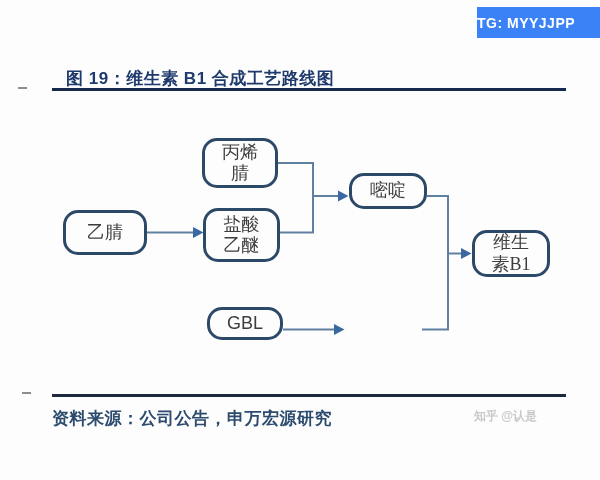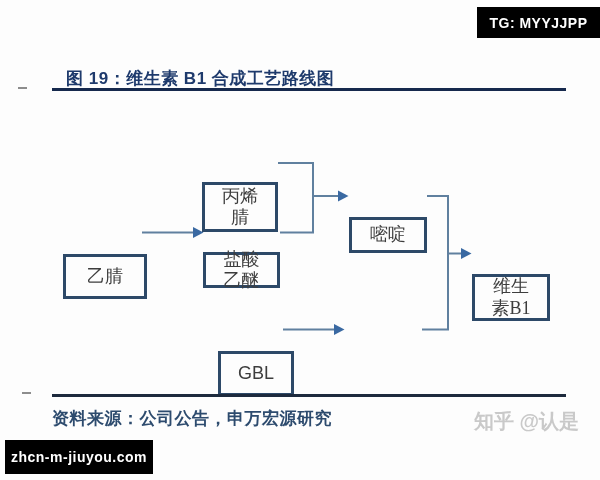--- a/index.html
+++ b/index.html
@@ -19,47 +19,47 @@
   .rule-bottom{left:52px;top:394px;width:514px;background:#1d2a3d;}
   .dash{position:absolute;height:2px;width:9px;background:#8d8d8d;}
   .dash-top{left:18px;top:87px;}
   .dash-bottom{left:22px;top:392px;}
   .source{
     position:absolute;left:52px;top:407px;
     font-size:17px;font-weight:600;color:#2d4b6e;letter-spacing:.5px;
   }
   .watermark{
     position:absolute;left:474px;top:408px;
-    font-size:20px;font-weight:600;color:#c9c9c9;text-align:center;
+    font-size:12px;font-weight:600;color:#c9c9c9;text-align:center;
   }
   .badge{
-    position:absolute;background:#000000;color:#ffffff;
-    display:flex;align-items:center;justify-content:center;
+    position:absolute;background:#3b82f6;color:#ffffff;
+    display:flex;align-items:center;
     font-weight:bold;font-size:14px;letter-spacing:.5px;
   }
   .tg-badge{left:477px;top:7px;width:123px;height:31px;}
   .site-badge{left:5px;top:440px;width:148px;height:34px;font-size:14px;}
 
   
   .connectors{position:absolute;left:0;top:0;width:600px;height:480px;}
   .edge{fill:none;stroke:#60809f;stroke-width:2px;}
   .head{fill:#3a69a2;stroke:none;}
   .node{
     position:absolute;box-sizing:border-box;
-    border:3px solid #2d4968;border-radius:0;background:#fdfdfd;
+    border:3px solid #2d4968;border-radius:15px;background:#fdfdfd;
     display:flex;align-items:center;justify-content:center;
     text-align:center;white-space:pre-line;
     font-family:"Liberation Serif",serif;font-size:18px;
-    line-height:1.18;color:#3d3d3d;margin-top:44px;
+    line-height:1.18;color:#3d3d3d;
   }
   .n-acetonitrile{left:63px;top:210px;width:84px;height:45px;}
   .n-acrylonitrile{left:202px;top:138px;width:76px;height:50px;}
-  .n-acetamidine{left:203px;top:208px;width:77px;height:36px;}
+  .n-acetamidine{left:203px;top:208px;width:77px;height:54px;}
   .n-pyrimidine{left:349px;top:173px;width:78px;height:36px;}
-  .n-gbl{left:218px;top:307px;width:76px;height:45px;font-family:"Liberation Sans",sans-serif;}
+  .n-gbl{left:207px;top:307px;width:76px;height:33px;font-family:"Liberation Sans",sans-serif;}
   .n-abl{left:345px;top:307px;width:77px;height:45px;font-family:"Liberation Sans",sans-serif;}
   .n-vb1{left:472px;top:230px;width:78px;height:47px;}
 </style>
 </head>
 <body>
 
 <div class="stage">
 
   <div class="badge tg-badge">
     <span>TG: MYYJJPP</span>
@@ -94,17 +94,14 @@
   <div class="node n-pyrimidine">嘧啶</div>
   <div class="node n-gbl">GBL</div>
   <div class="node n-vb1">维生
 素B1</div>
 
   <div class="dash dash-bottom"></div>
   <div class="rule rule-bottom"></div>
   <div class="source">资料来源：公司公告，申万宏源研究</div>
   <div class="watermark">知乎 @认是</div>
 
-  <div class="badge site-badge">
-    <span>zhcn-m-jiuyou.com</span>
-  </div>
 
 </div>
 
 </body></html>

